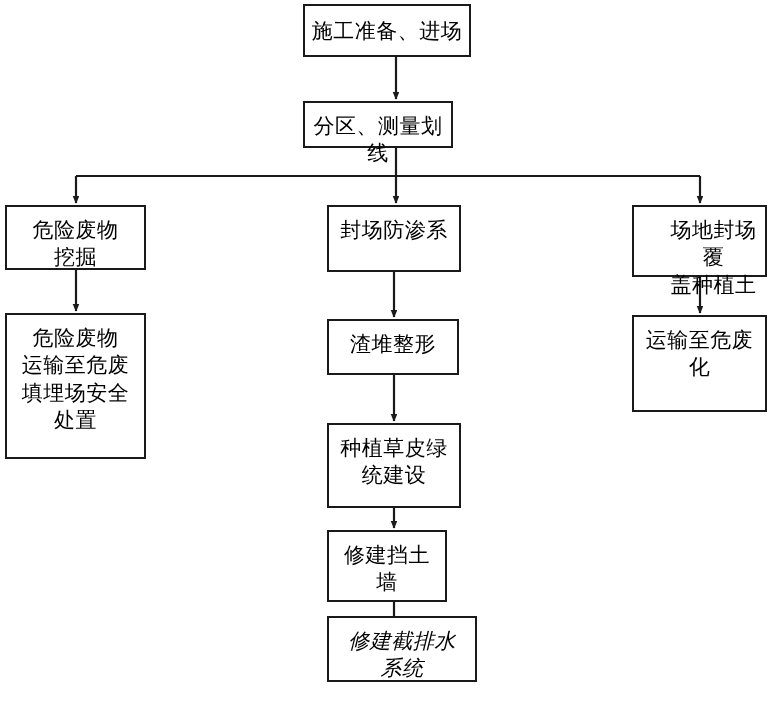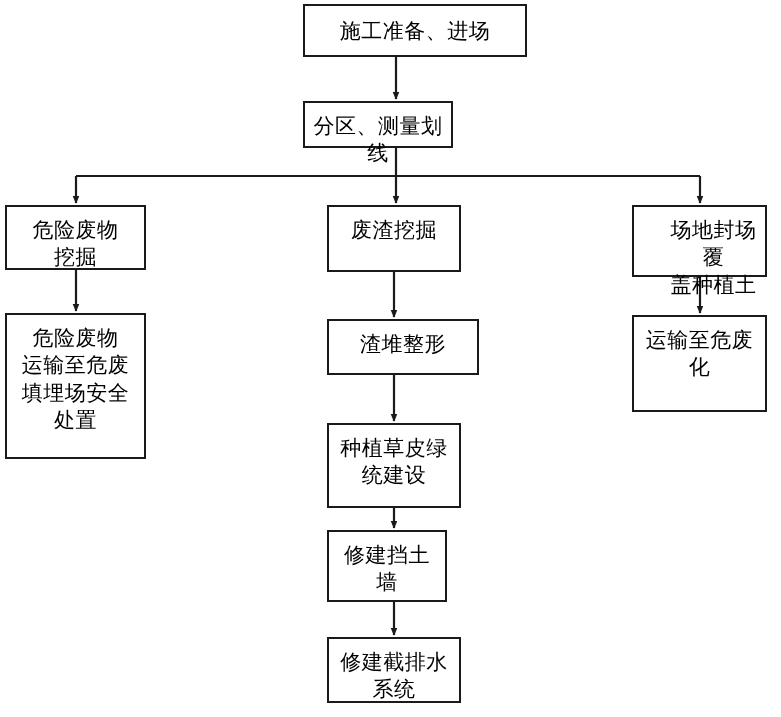--- a/index.html
+++ b/index.html
@@ -80,58 +80,58 @@
 
     <line x1="394" y1="375" x2="394" y2="421" stroke="#1a1a1a" stroke-width="2.2" marker-end="url(#arrowhead)"></line>
 
     <line x1="394" y1="508" x2="394" y2="528" stroke="#1a1a1a" stroke-width="2.2" marker-end="url(#arrowhead)"></line>
 
     <line x1="394" y1="602" x2="394" y2="635" stroke="#1a1a1a" stroke-width="2.2" marker-end="url(#arrowhead)"></line>
 
     <line x1="700" y1="277" x2="700" y2="313" stroke="#1a1a1a" stroke-width="2.2" marker-end="url(#arrowhead)"></line>
   </svg>
 
-  <div class="node pad-top-md" style="left:303px; top:4px; width:224px; height:53px;">
+  <div class="node pad-top-md" style="left:303px; top:4px; width:168px; height:53px;">
     <span class="label">施工准备、进场</span>
   </div>
 
   <div class="node pad-top-sm" style="left:303px; top:101px; width:150px; height:47px;">
     <span class="label">分区、测量划线</span>
   </div>
 
   <div class="node pad-top-sm" style="left:5px; top:205px; width:141px; height:65px;">
     <span class="label">危险废物
 挖掘</span>
   </div>
 
   <div class="node pad-top-sm" style="left:5px; top:313px; width:141px; height:146px;">
     <span class="label">危险废物
 运输至危废
 填埋场安全
 处置</span>
   </div>
 
   <div class="node pad-top-sm" style="left:327px; top:205px; width:134px; height:67px;">
-    <span class="label">废渣挖掘</span>
+    <span class="label">封场防渗系</span>
   </div>
 
-  <div class="node pad-top-sm" style="left:327px; top:319px; width:152px; height:56px;">
+  <div class="node pad-top-sm" style="left:327px; top:319px; width:132px; height:56px;">
     <span class="label">渣堆整形</span>
   </div>
 
   <div class="node pad-top-sm" style="left:327px; top:423px; width:134px; height:85px;">
     <span class="label">种植草皮绿
 统建设</span>
   </div>
 
   <div class="node pad-top-sm" style="left:327px; top:530px; width:120px; height:72px;">
     <span class="label">修建挡土墙</span>
   </div>
 
-  <div class="node pad-top-sm" style="left:327px; top:637px; width:134px; height:66px;">
+  <div class="node pad-top-sm" style="left:327px; top:616px; width:150px; height:66px;font-style:italic;">
     <span class="label">修建截排水
 系统</span>
   </div>
 
   <div class="node pad-top-sm" style="left:632px; top:205px; width:135px; height:72px;padding-left:28px;">
     <span class="label">场地封场覆
 盖种植土</span>
   </div>
 
   <div class="node pad-top-sm" style="left:632px; top:315px; width:135px; height:97px;">

